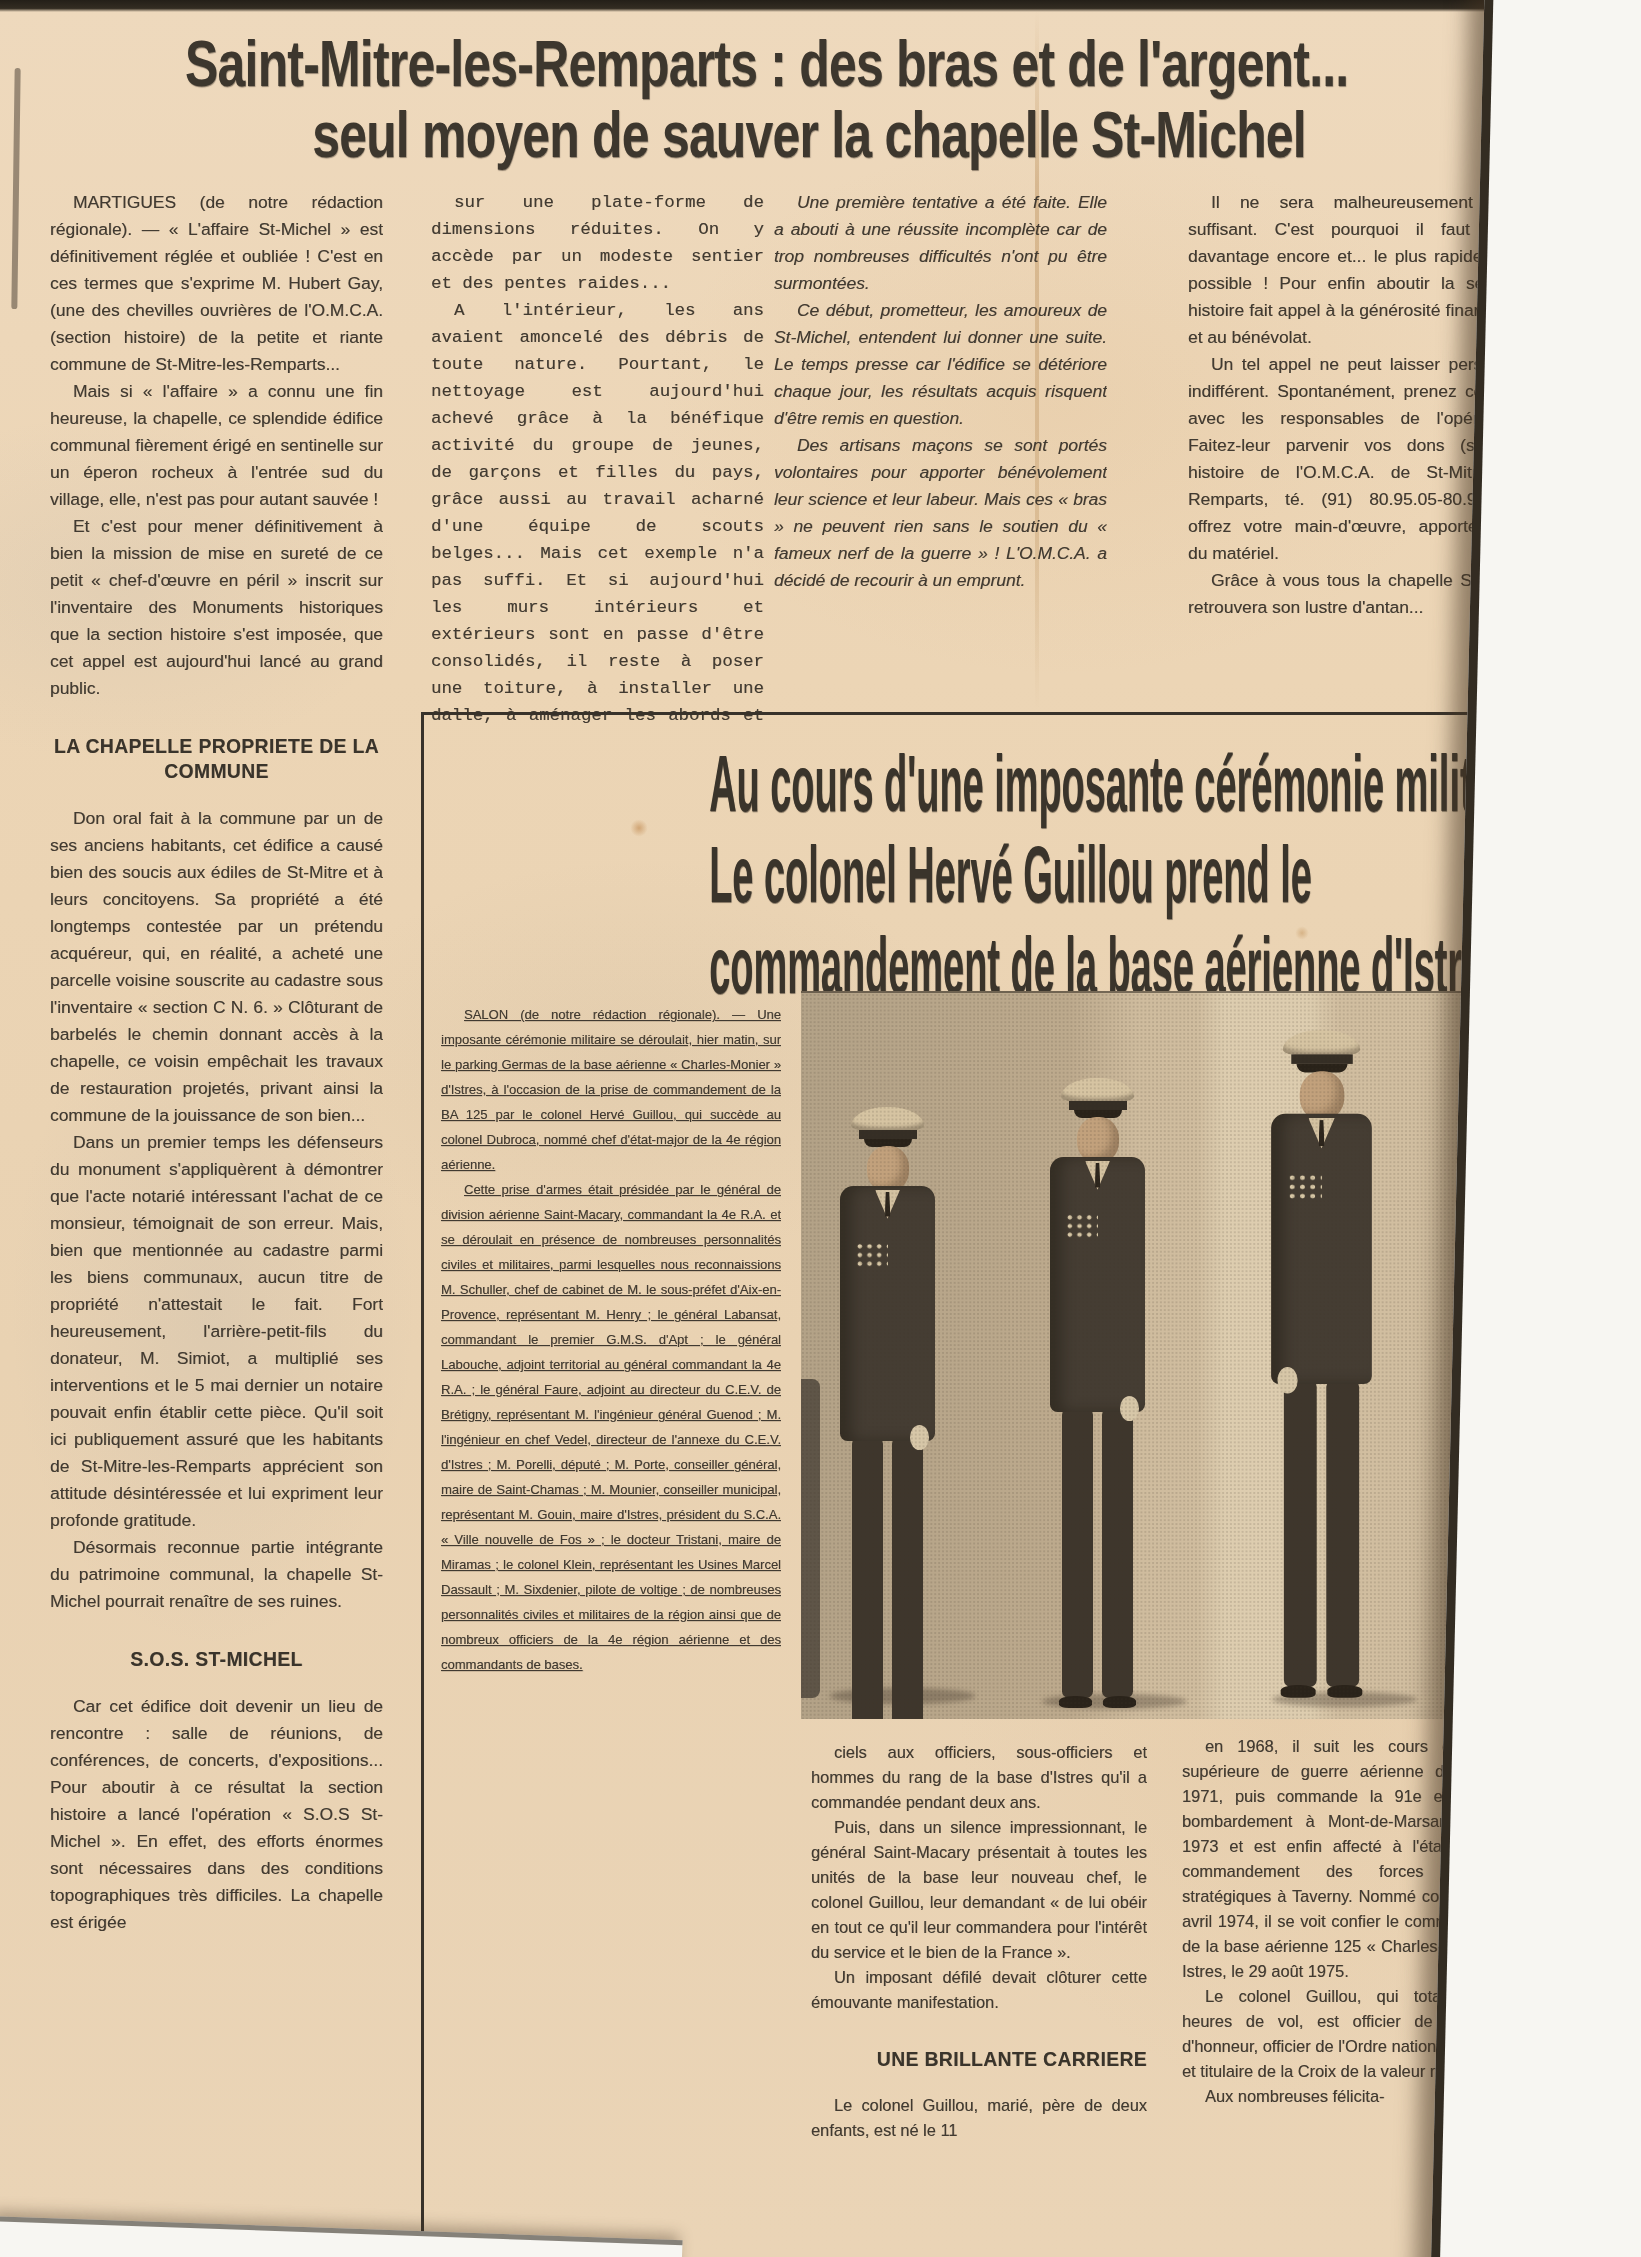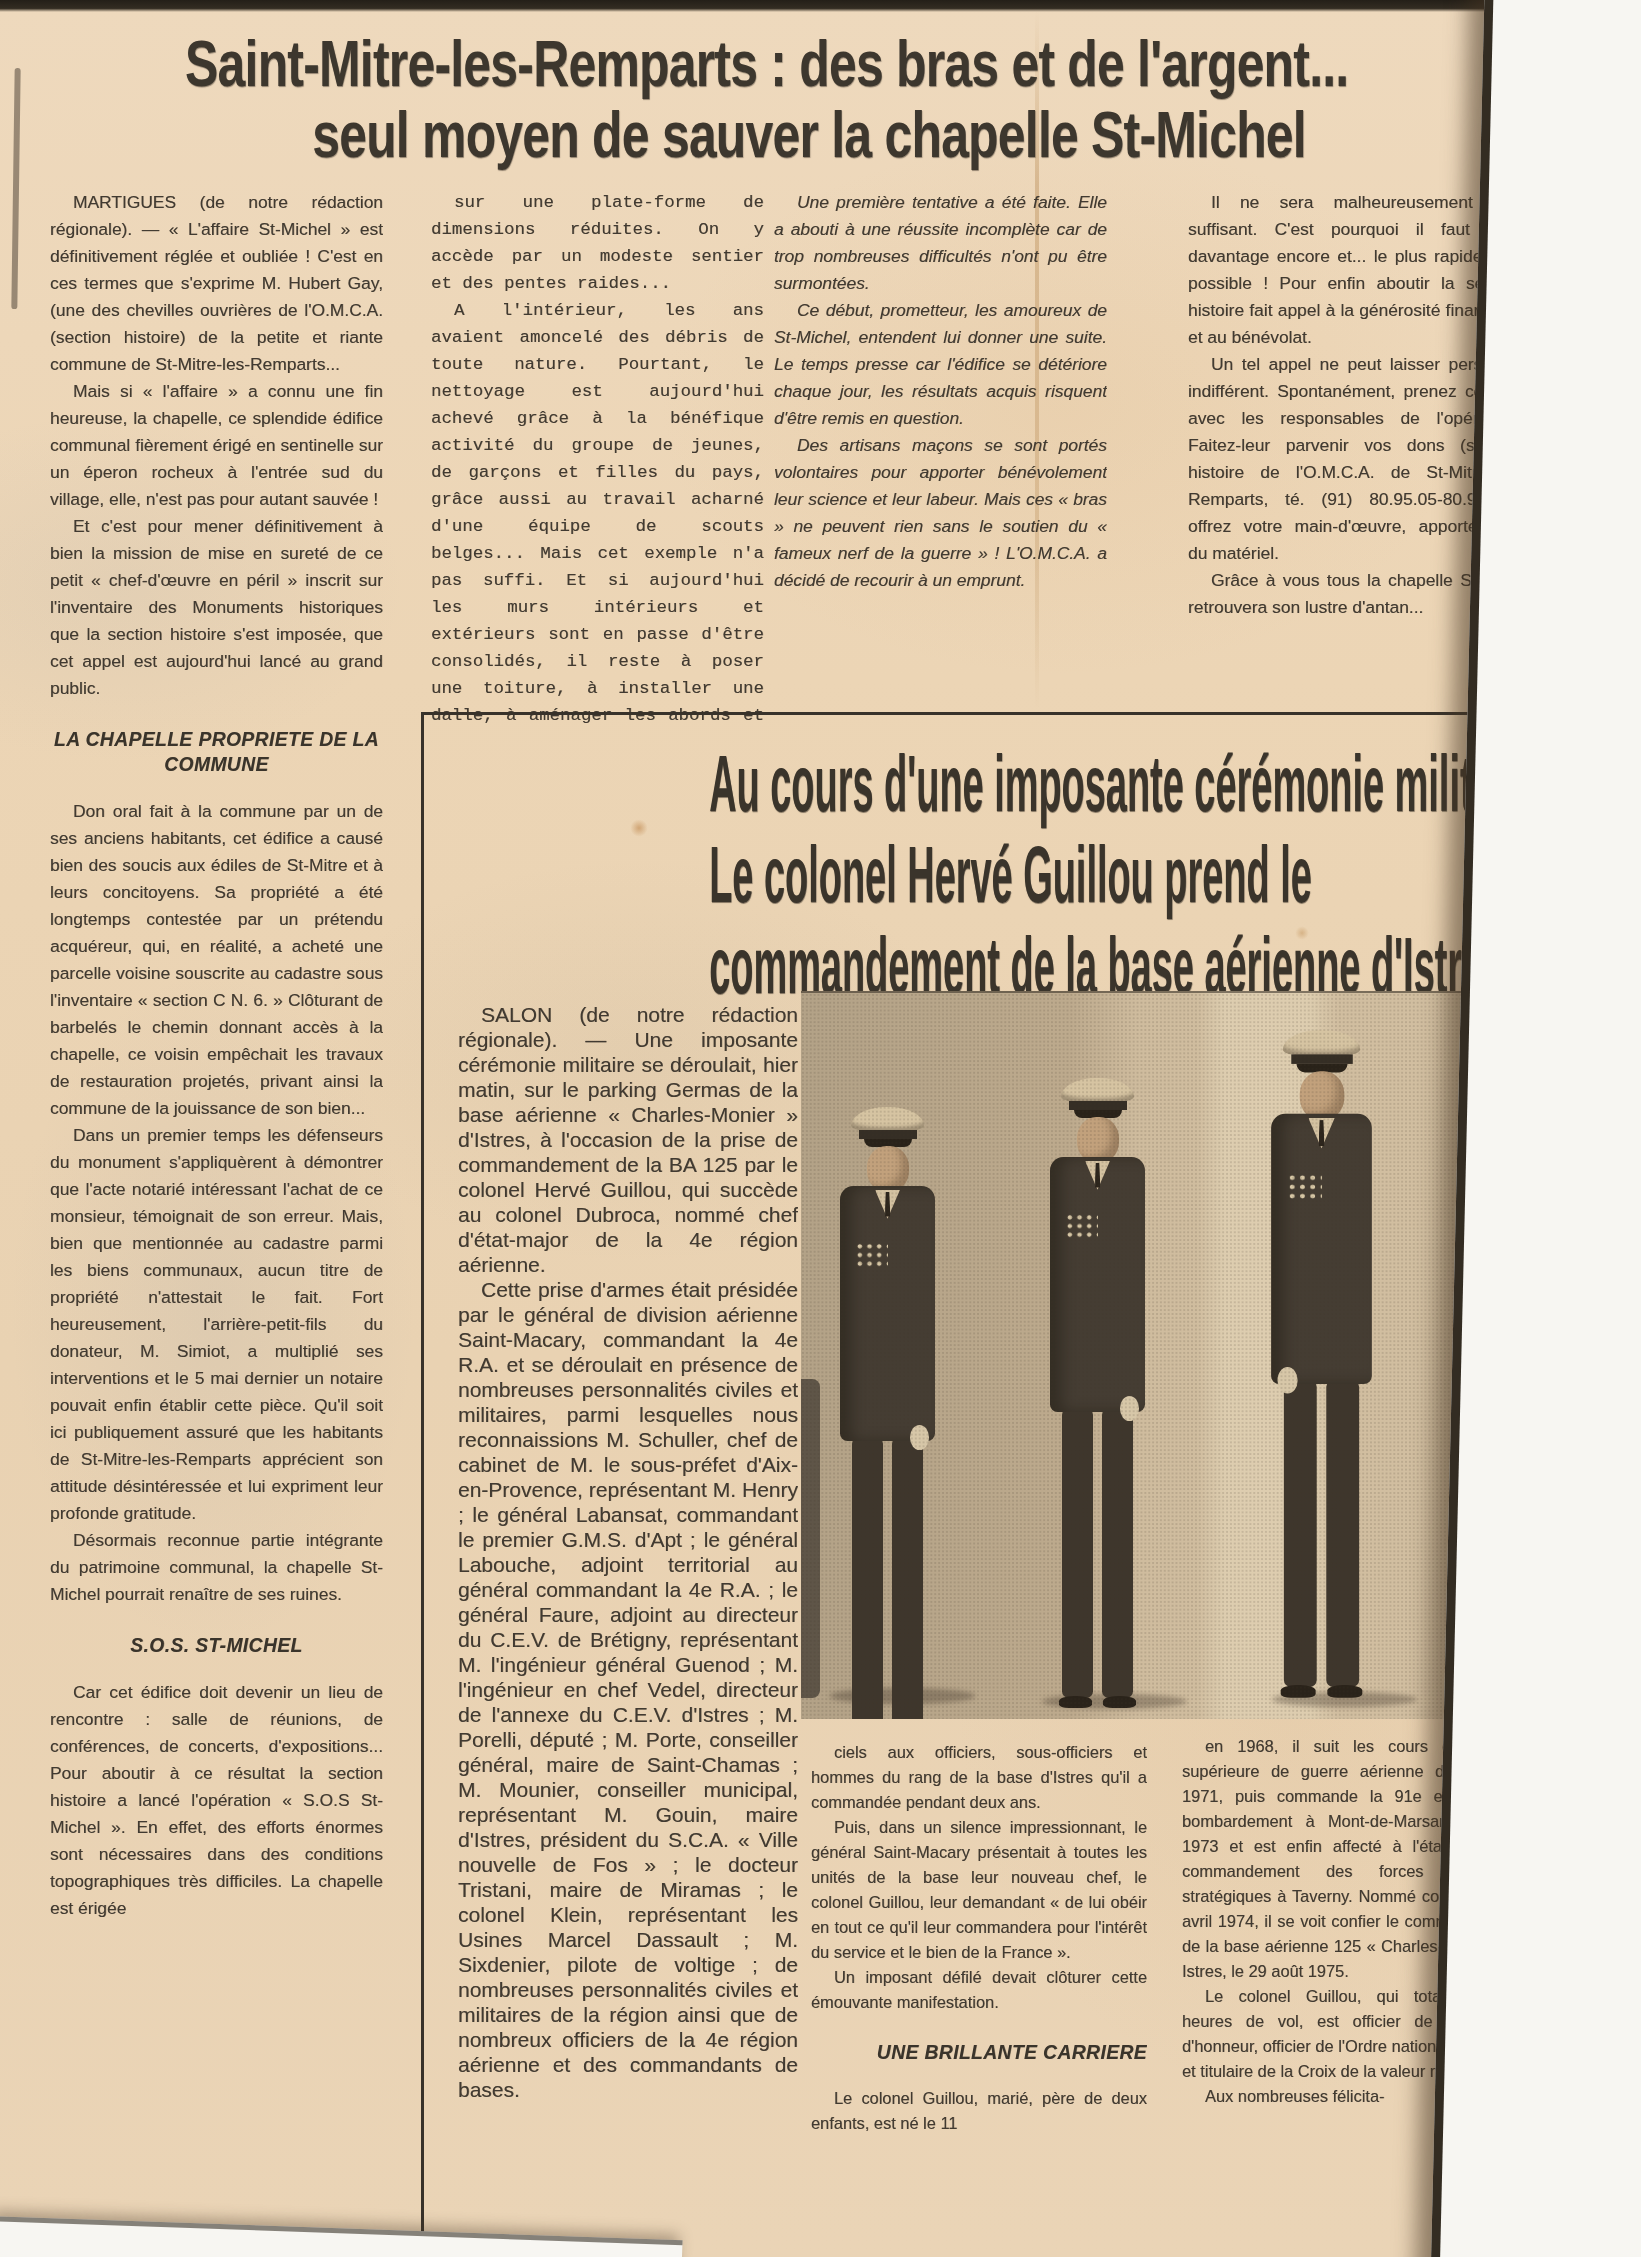--- a/index.html
+++ b/index.html
@@ -53,22 +53,22 @@
     z-index:30;
   }
   .col {
     position:absolute; width:333px; font-size:17.4px; line-height:27px;
     text-align:justify; color:#413a31;
     text-shadow:0.4px 0.4px 0.6px rgba(65,55,42,.45);
     overflow:hidden;
   }
   .col p { margin:0; text-indent:23px; }
   .col h3 {
-    margin:25px 0 21px; font-size:19.3px; line-height:25px;
-    text-align:center; text-indent:0; letter-spacing:0.4px; color:#3a342b;font-style:italic;
+    margin:32px 0 21px; font-size:19.3px; line-height:25px;
+    text-align:center; text-indent:0; letter-spacing:0.4px; color:#3a342b;
   }
   .col h3.left { text-align:right; }
   
   .a1-head {
     position:absolute; left:27px; top:29px; width:1437px; text-align:right;
     color:#3d372e; z-index:2;
   }
   .a1-head .hline {
     font-weight:bold; font-size:64px; line-height:71px; white-space:nowrap;
     transform:scaleX(.78); transform-origin:50% 50%; letter-spacing:-1px;
@@ -189,21 +189,21 @@
   </div>
 
   <div class="a2-box"></div>
 
   <div class="a2-head">
     <div class="hline">Au cours d'une imposante cérémonie militaire</div>
     <div class="hline">Le colonel Hervé Guillou prend le</div>
     <div class="hline">commandement de la base aérienne d'Istres</div>
   </div>
 
-  <div class="col" style="left:458px; top:1002px; width:340px; height:1244px; font-size:21px; line-height:25px;">
+  <div class="col" style="left:441px; top:1002px; width:340px; height:1244px; font-size:13px; line-height:25px;text-decoration:underline;">
     <p>SALON (de notre rédaction régionale). — Une imposante cérémonie militaire se déroulait, hier matin, sur le parking Germas de la base aérienne « Charles-Monier » d'Istres, à l'occasion de la prise de commandement de la BA 125 par le colonel Hervé Guillou, qui succède au colonel Dubroca, nommé chef d'état-major de la 4e région aérienne.</p>
     <p>Cette prise d'armes était présidée par le général de division aérienne Saint-Macary, commandant la 4e R.A. et se déroulait en présence de nombreuses personnalités civiles et militaires, parmi lesquelles nous reconnaissions M. Schuller, chef de cabinet de M. le sous-préfet d'Aix-en-Provence, représentant M. Henry ; le général Labansat, commandant le premier G.M.S. d'Apt ; le général Labouche, adjoint territorial au général commandant la 4e R.A. ; le général Faure, adjoint au directeur du C.E.V. de Brétigny, représentant M. l'ingénieur général Guenod ; M. l'ingénieur en chef Vedel, directeur de l'annexe du C.E.V. d'Istres ; M. Porelli, député ; M. Porte, conseiller général, maire de Saint-Chamas ; M. Mounier, conseiller municipal, représentant M. Gouin, maire d'Istres, président du S.C.A. « Ville nouvelle de Fos » ; le docteur Tristani, maire de Miramas ; le colonel Klein, représentant les Usines Marcel Dassault ; M. Sixdenier, pilote de voltige ; de nombreuses personnalités civiles et militaires de la région ainsi que de nombreux officiers de la 4e région aérienne et des commandants de bases.</p>
   </div>
 
   <div class="photo">
     <div class="side-object"></div>
 
     <div class="gshadow" style="left:29px; bottom:15.4px;"></div>
     <div class="gshadow" style="left:241px; bottom:9.7px;"></div>
     <div class="gshadow" style="left:471px; bottom:11.6px;"></div>

